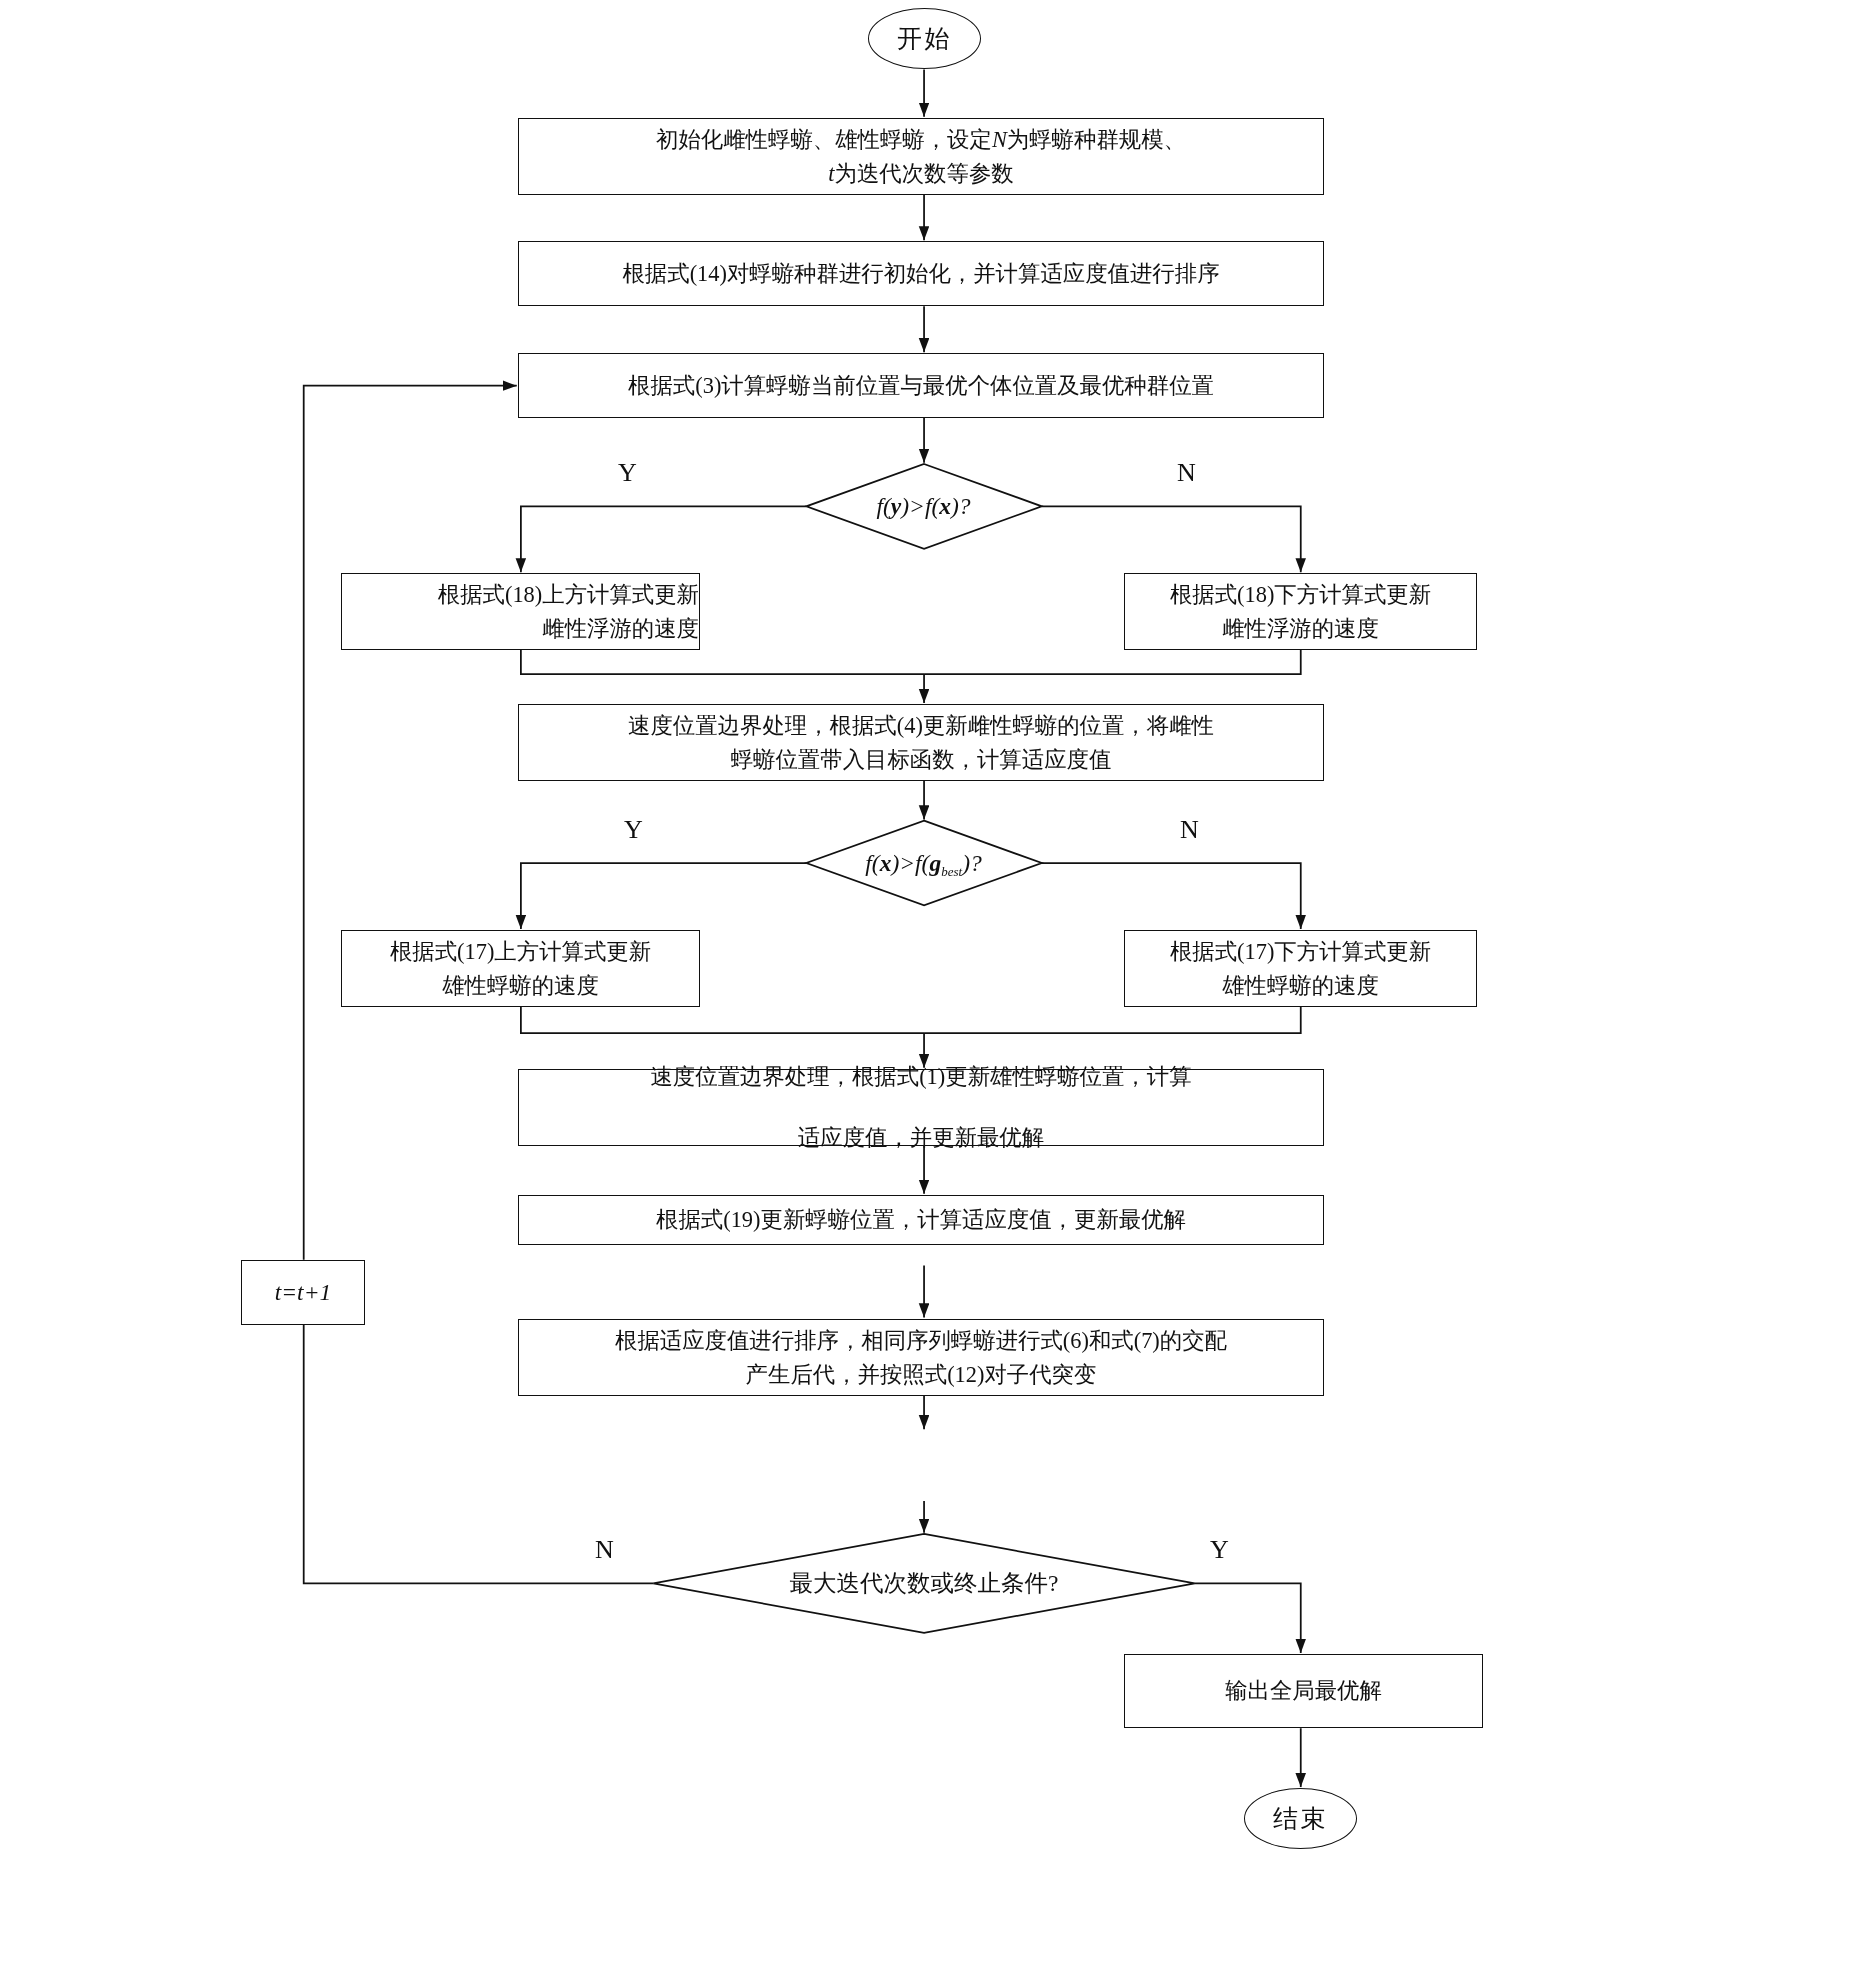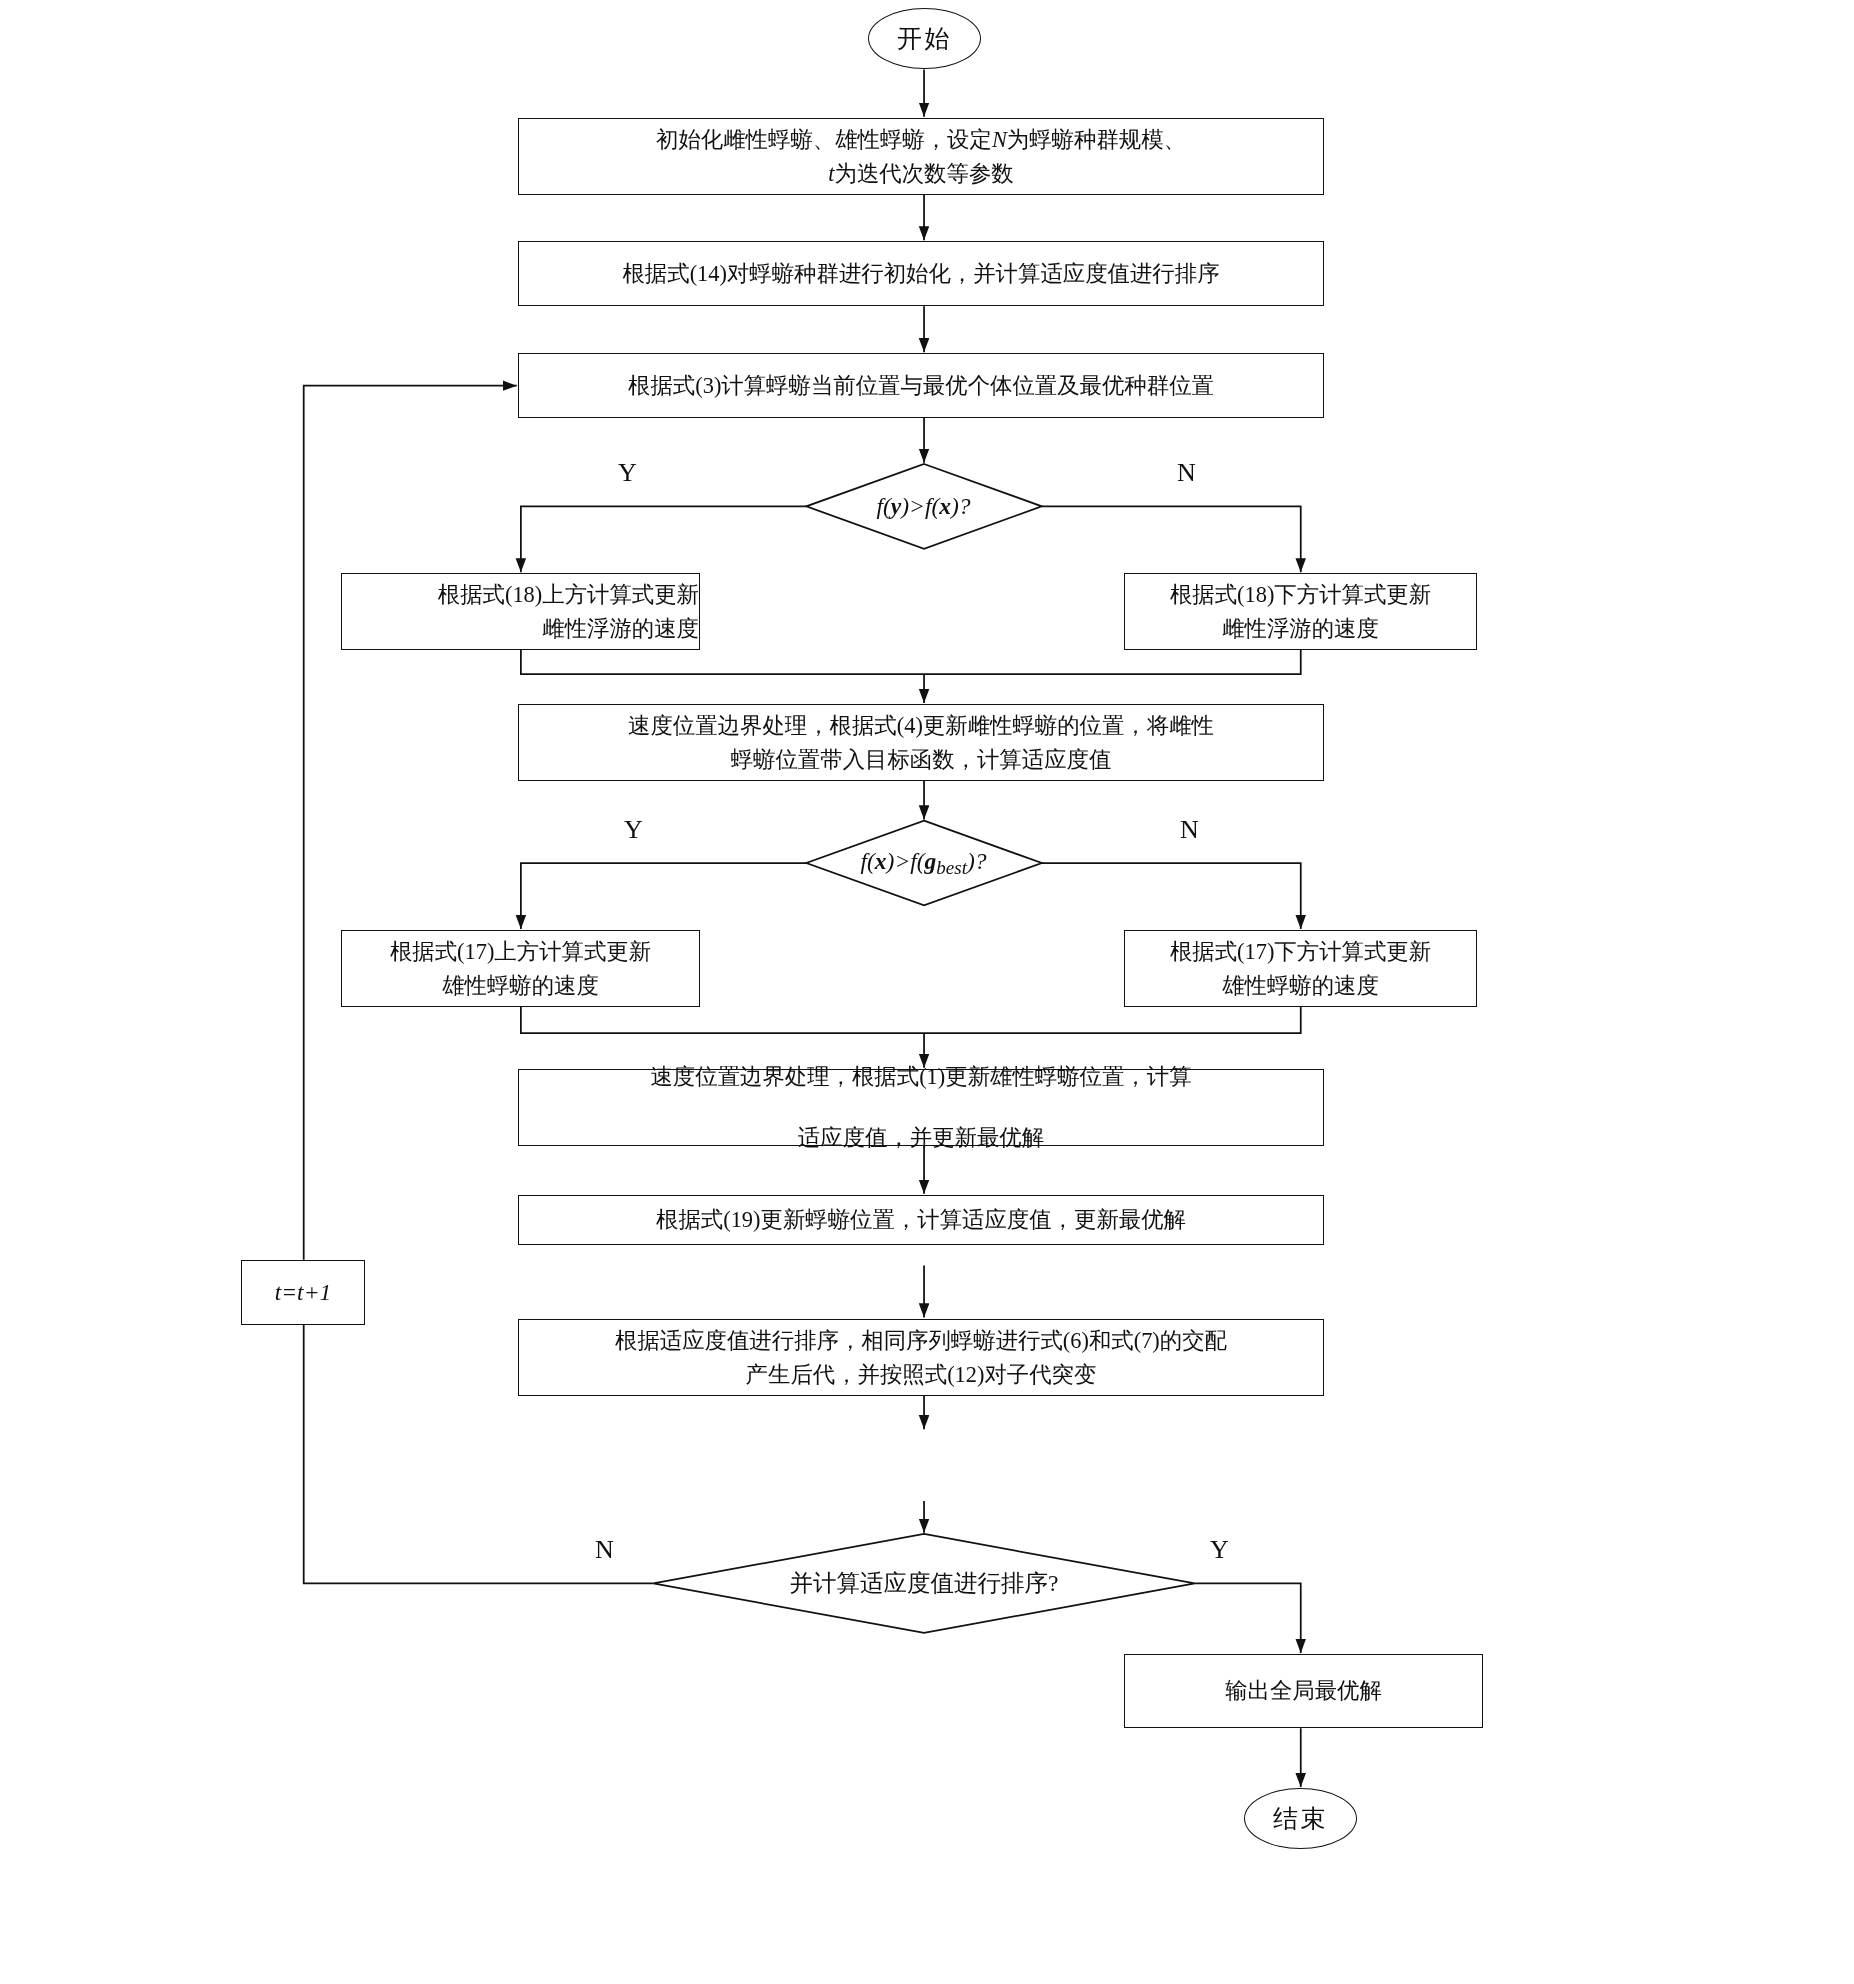--- a/index.html
+++ b/index.html
@@ -13,21 +13,21 @@
     font-size:22.4px; line-height:1.5; color:#111111;
   }
   .rect { border:1.8px solid #111111; background:#ffffff; }
   .terminator {
     border:1.8px solid #111111; border-radius:50%; background:#ffffff;
     font-size:25px; letter-spacing:2.4px;
   }
   .dtext { font-size:23.5px; background:transparent; }
   .cond { font-style:italic; }
   .cond .bi { font-weight:bold; font-style:italic; }
-  .sub { font-size:19px; font-style:italic; vertical-align:-5.3px; }
+  .sub { font-size:13px; font-style:italic; vertical-align:-5.3px; }
   .branch { position:absolute; font-size:26px; color:#111111; }
   .loopbox { font-style:italic; font-size:23.5px; }
   .row { display:block; }
   .it { font-style:italic; }
 </style>
 </head>
 <body>
 
 <div class="canvas">
 
@@ -140,21 +140,21 @@
     <span>根据式(19)更新蜉蝣位置，计算适应度值，更新最优解</span>
   </div>
 
   <div class="node rect" style="left:518px; top:1319px; width:806px; height:77px;">
     <span class="row">根据适应度值进行排序，相同序列蜉蝣进行式(6)和式(7)的交配</span>
     <span class="row">产生后代，并按照式(12)对子代突变</span>
   </div>
 
 
   <div class="node dtext" style="left:653px; top:1534px; width:542px; height:99px;">
-    <span>并计算适应度值进行排序?</span>
+    <span>最大迭代次数或终止条件?</span>
   </div>
 
   <div class="branch" style="left:595px; top:1535px;">N</div>
   <div class="branch" style="left:1210px; top:1535px;">Y</div>
 
   <div class="node rect loopbox" style="left:241px; top:1260px; width:124px; height:65px;">
     <span>t=t+1</span>
   </div>
 
   <div class="node rect" style="left:1124px; top:1654px; width:359px; height:74px;">

